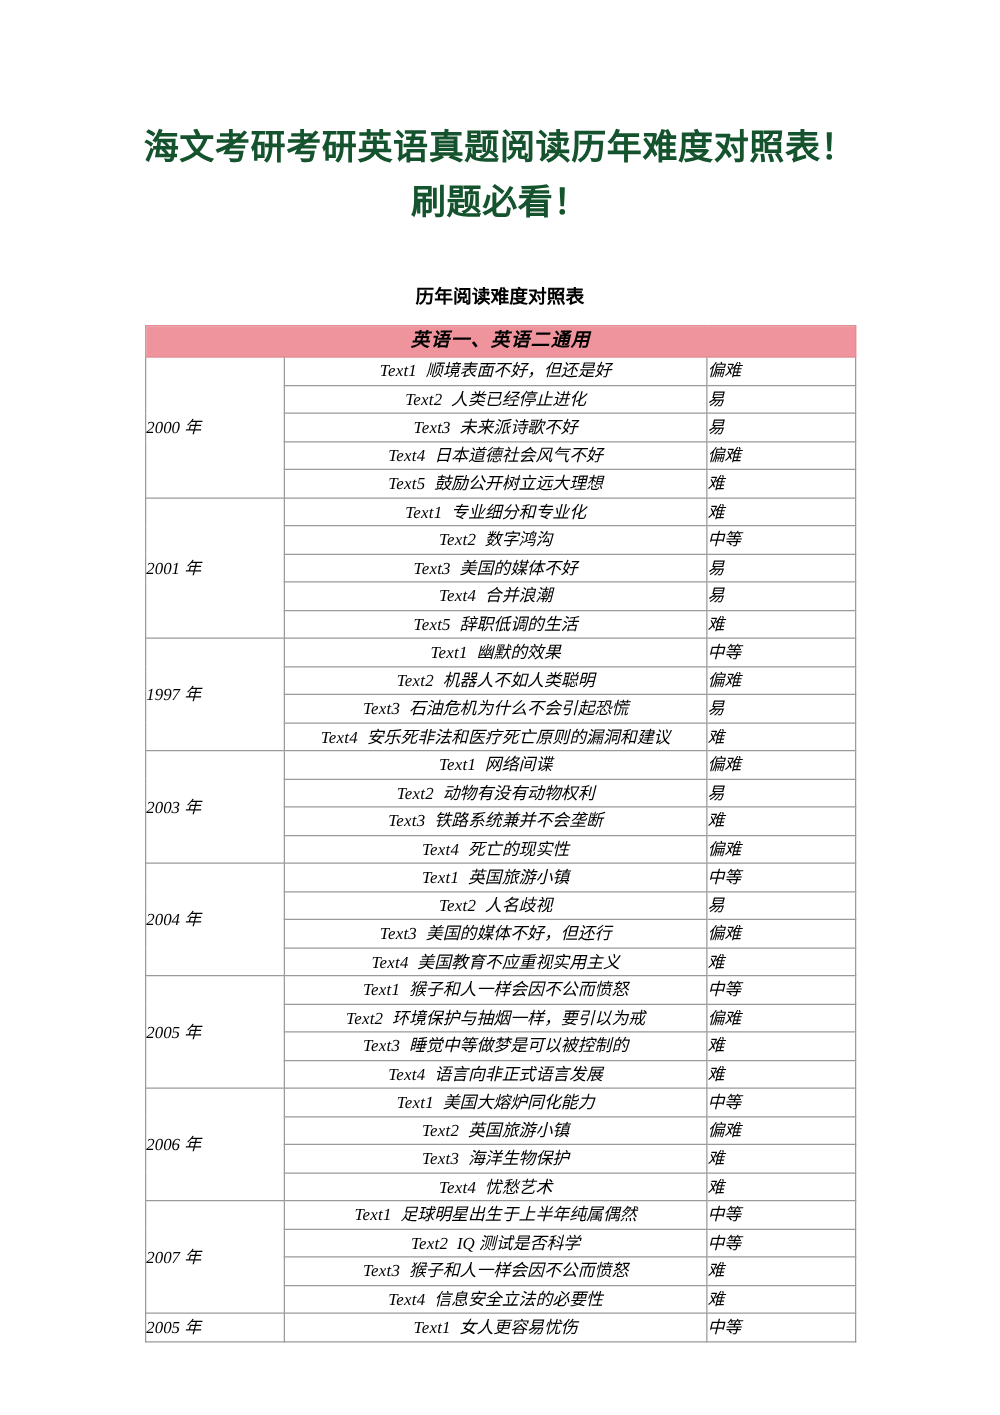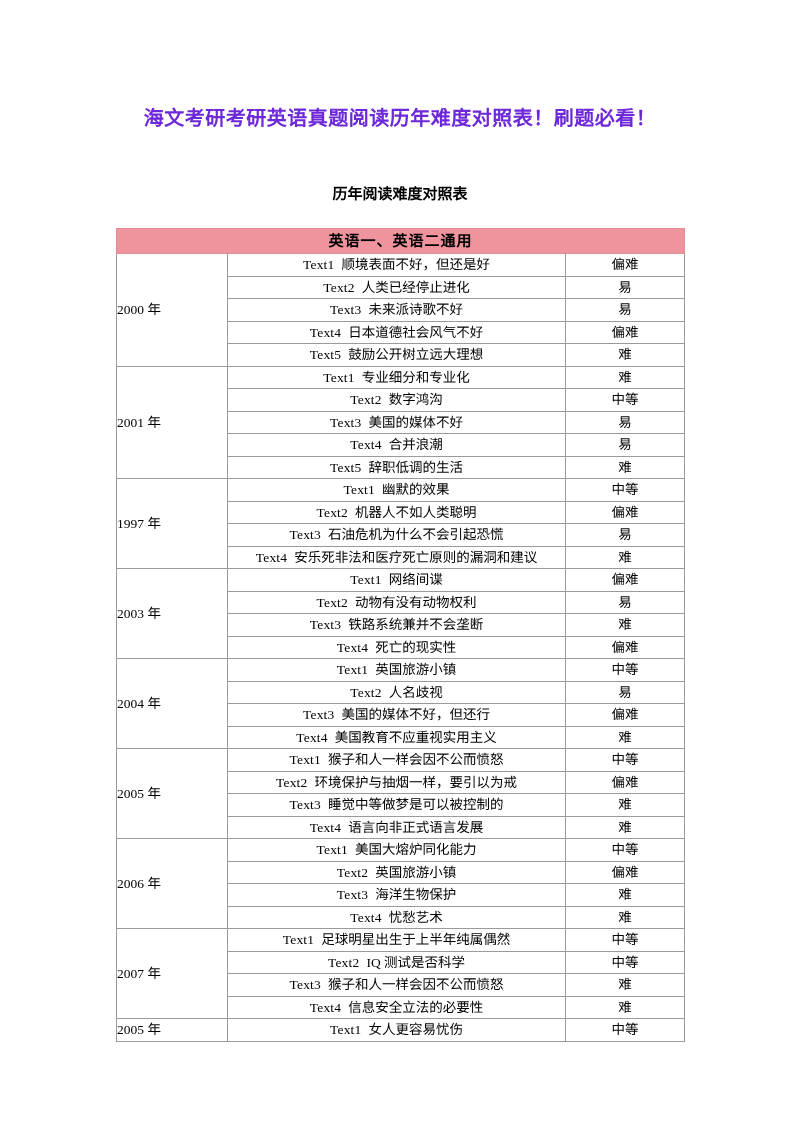--- a/index.html
+++ b/index.html
@@ -21,39 +21,40 @@
     box-sizing: border-box;
     padding: 0;
     position: relative;
   }
   .doc-title {
     margin: 0;
     padding: 0 110px;
     padding-top: 96px;
     font-family: "Liberation Sans", "DejaVu Sans", sans-serif;
     font-weight: bold;
-    font-size: 20px;
+    font-size: 28px;
     line-height: 44px;
     text-align: center;
     letter-spacing: 0.5px;
-    color: #6d28d9;
+    color: #14532d;
   }
   .subtitle {
     margin: 4px;
     padding-top: 40px;
     font-family: "Liberation Serif", "DejaVu Serif", serif;
     font-weight: bold;
     font-size: 15px;
     line-height: 20px;
     text-align: center;
     color: #000;
   }
   .table-wrap {
-    margin: 24px auto 0 auto;
+    margin: 12px auto 0 auto;
     width: 568px;
+    font-style: italic;
   }
   table.diff-table {
     width: 568px;
     border-collapse: collapse;
     table-layout: fixed;
     font-size: 13.5px;
     color: #000;
   }
   table.diff-table col.c-year { width: 111px; }
   table.diff-table col.c-text { width: 338px; }
@@ -82,21 +83,20 @@
     white-space: nowrap;
   }
   td.text-cell {
     text-align: center;
     padding-left: 9px;
     height: 21.5px;
     white-space: nowrap;
     overflow: hidden;
   }
   td.level-cell {
-    text-align: center;
     height: 21.5px;
     white-space: nowrap;
   }
   .tx-label {
     letter-spacing: 0.2px;
   }
   .tx-gap { display: inline-block; width: 7px; }
 </style>
 </head>
 <body>

